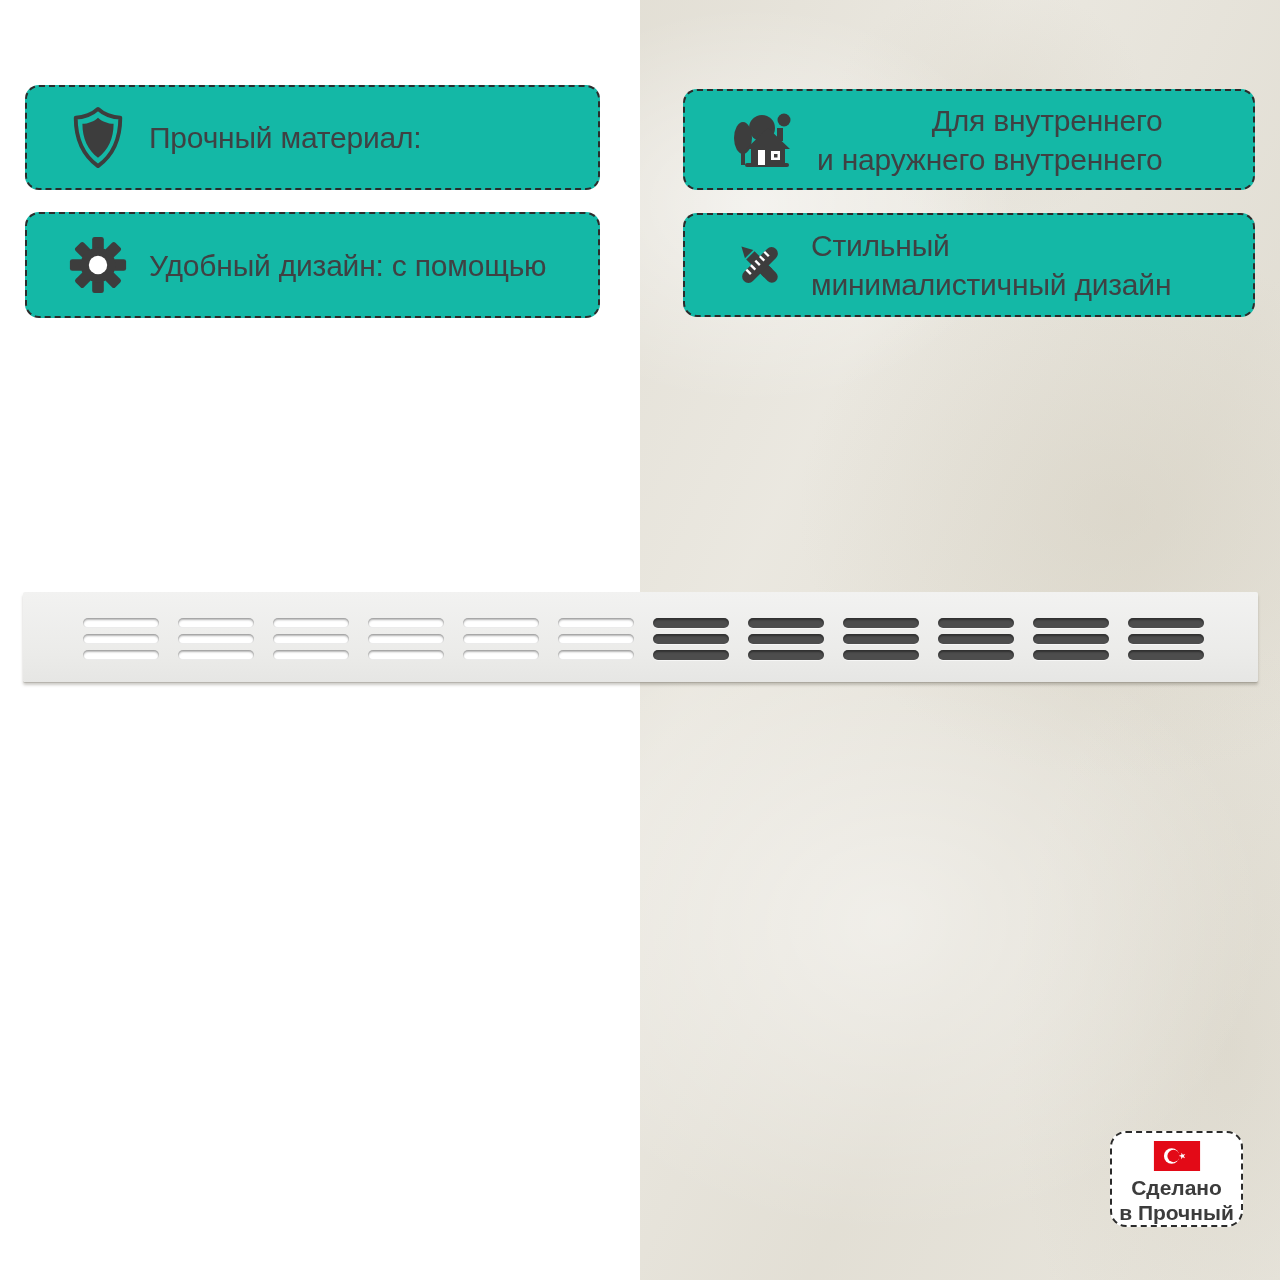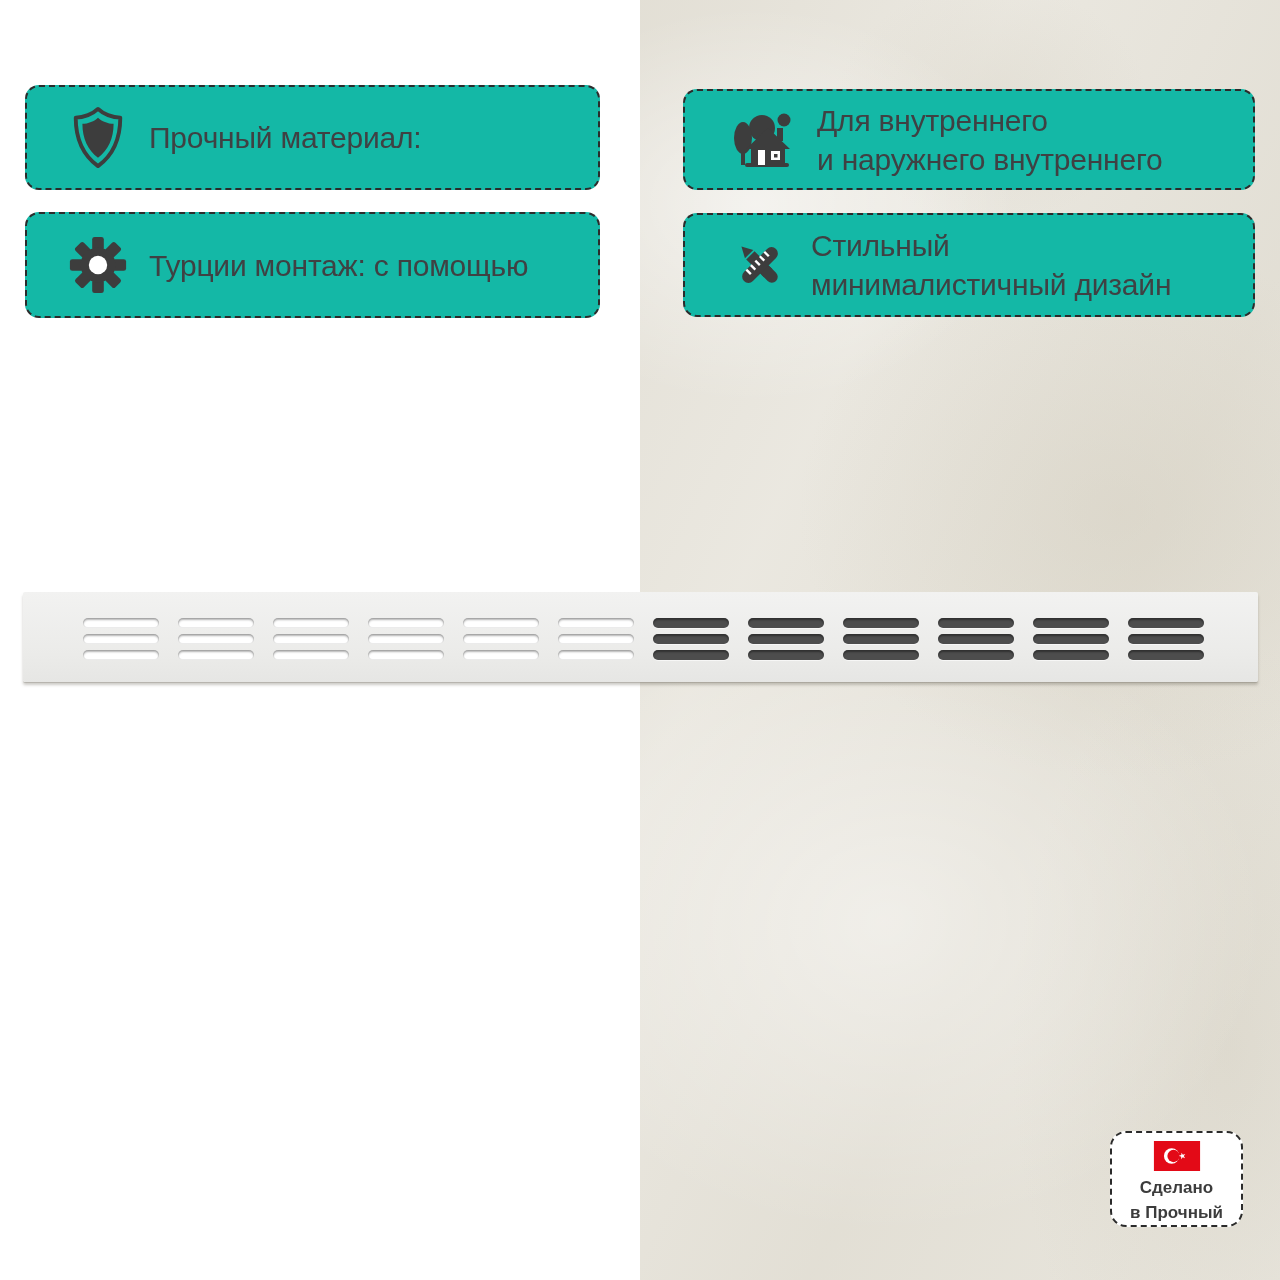--- a/index.html
+++ b/index.html
@@ -37,21 +37,21 @@
   .card .icon { flex: 0 0 auto; display: block; }
   .card .card-text {
     font-size: 30px;
     line-height: 39px;
     color: #3f4143;
     letter-spacing: -0.2px;
     white-space: nowrap;
   }
   .card1 { left: 25px;  top: 85px;  width: 575px; height: 105px; padding-left: 40px; }
   .card2 { left: 25px;  top: 212px; width: 575px; height: 106px; padding-left: 40px; }
-  .card3 { left: 683px; top: 89px;  width: 572px; height: 101px; padding-left: 46px; }
+  .card3 { left: 683px; top: 89px;  width: 572px; height: 101px; padding-left: 46px; text-align: right; }
   .card4 { left: 683px; top: 213px; width: 572px; height: 104px; padding-left: 46px; }
   .card1 .card-text, .card2 .card-text { margin-left: 20px; }
   .card3 .card-text, .card4 .card-text { margin-left: 22px; }
 
   
   .vent {
     position: absolute;
     left: 23px; top: 592px;
     width: 1235px; height: 90px;
     background: linear-gradient(#f2f2f1, #ebebe9 70%, #e6e6e4);
@@ -78,21 +78,21 @@
     left: 1110px; top: 1131px;
     width: 133px; height: 96px;
     background: #ffffff;
     border: 2px dashed #2b2b2b;
     border-radius: 16px;
     display: flex; flex-direction: column; align-items: center;
     padding-top: 8px;
   }
   .badge .flag { display: block; margin-bottom: 4px; }
   .badge .badge-line {
-    font-size: 17px; line-height: 25px; font-weight: bold;
+    font-size: 21px; line-height: 25px; font-weight: bold;
     color: #3c3c3c; text-align: center; white-space: nowrap;
   }
 </style>
 </head>
 <body>
 
 <div class="bg-right"></div>
 
 <div class="card card1">
   <svg class="icon" width="62" height="66" viewBox="0 0 64 66">
@@ -115,21 +115,21 @@
         <rect x="26" y="3" width="12" height="14" rx="2.5" transform="rotate(180 32 32)"></rect>
         <rect x="26" y="3" width="12" height="14" rx="2.5" transform="rotate(225 32 32)"></rect>
         <rect x="26" y="3" width="12" height="14" rx="2.5" transform="rotate(270 32 32)"></rect>
         <rect x="26" y="3" width="12" height="14" rx="2.5" transform="rotate(315 32 32)"></rect>
       </g>
       <circle cx="32" cy="32" r="18"></circle>
     </g>
     <circle cx="32" cy="32" r="9.5" fill="#ffffff"></circle>
   </svg>
   <div class="card-text">
-    <div>Турции монтаж: с помощью</div>
+    <div>Удобный дизайн: с помощью</div>
   </div>
 </div>
 
 <div class="card card3">
   <svg class="icon" width="64" height="62" viewBox="0 0 64 62">
     <g fill="#3d3d3d">
       <circle cx="31" cy="19" r="13"></circle>
       <circle cx="53" cy="11" r="6.5"></circle>
       <ellipse cx="12" cy="29" rx="9" ry="16"></ellipse>
       <rect x="10" y="42" width="4" height="14"></rect>

